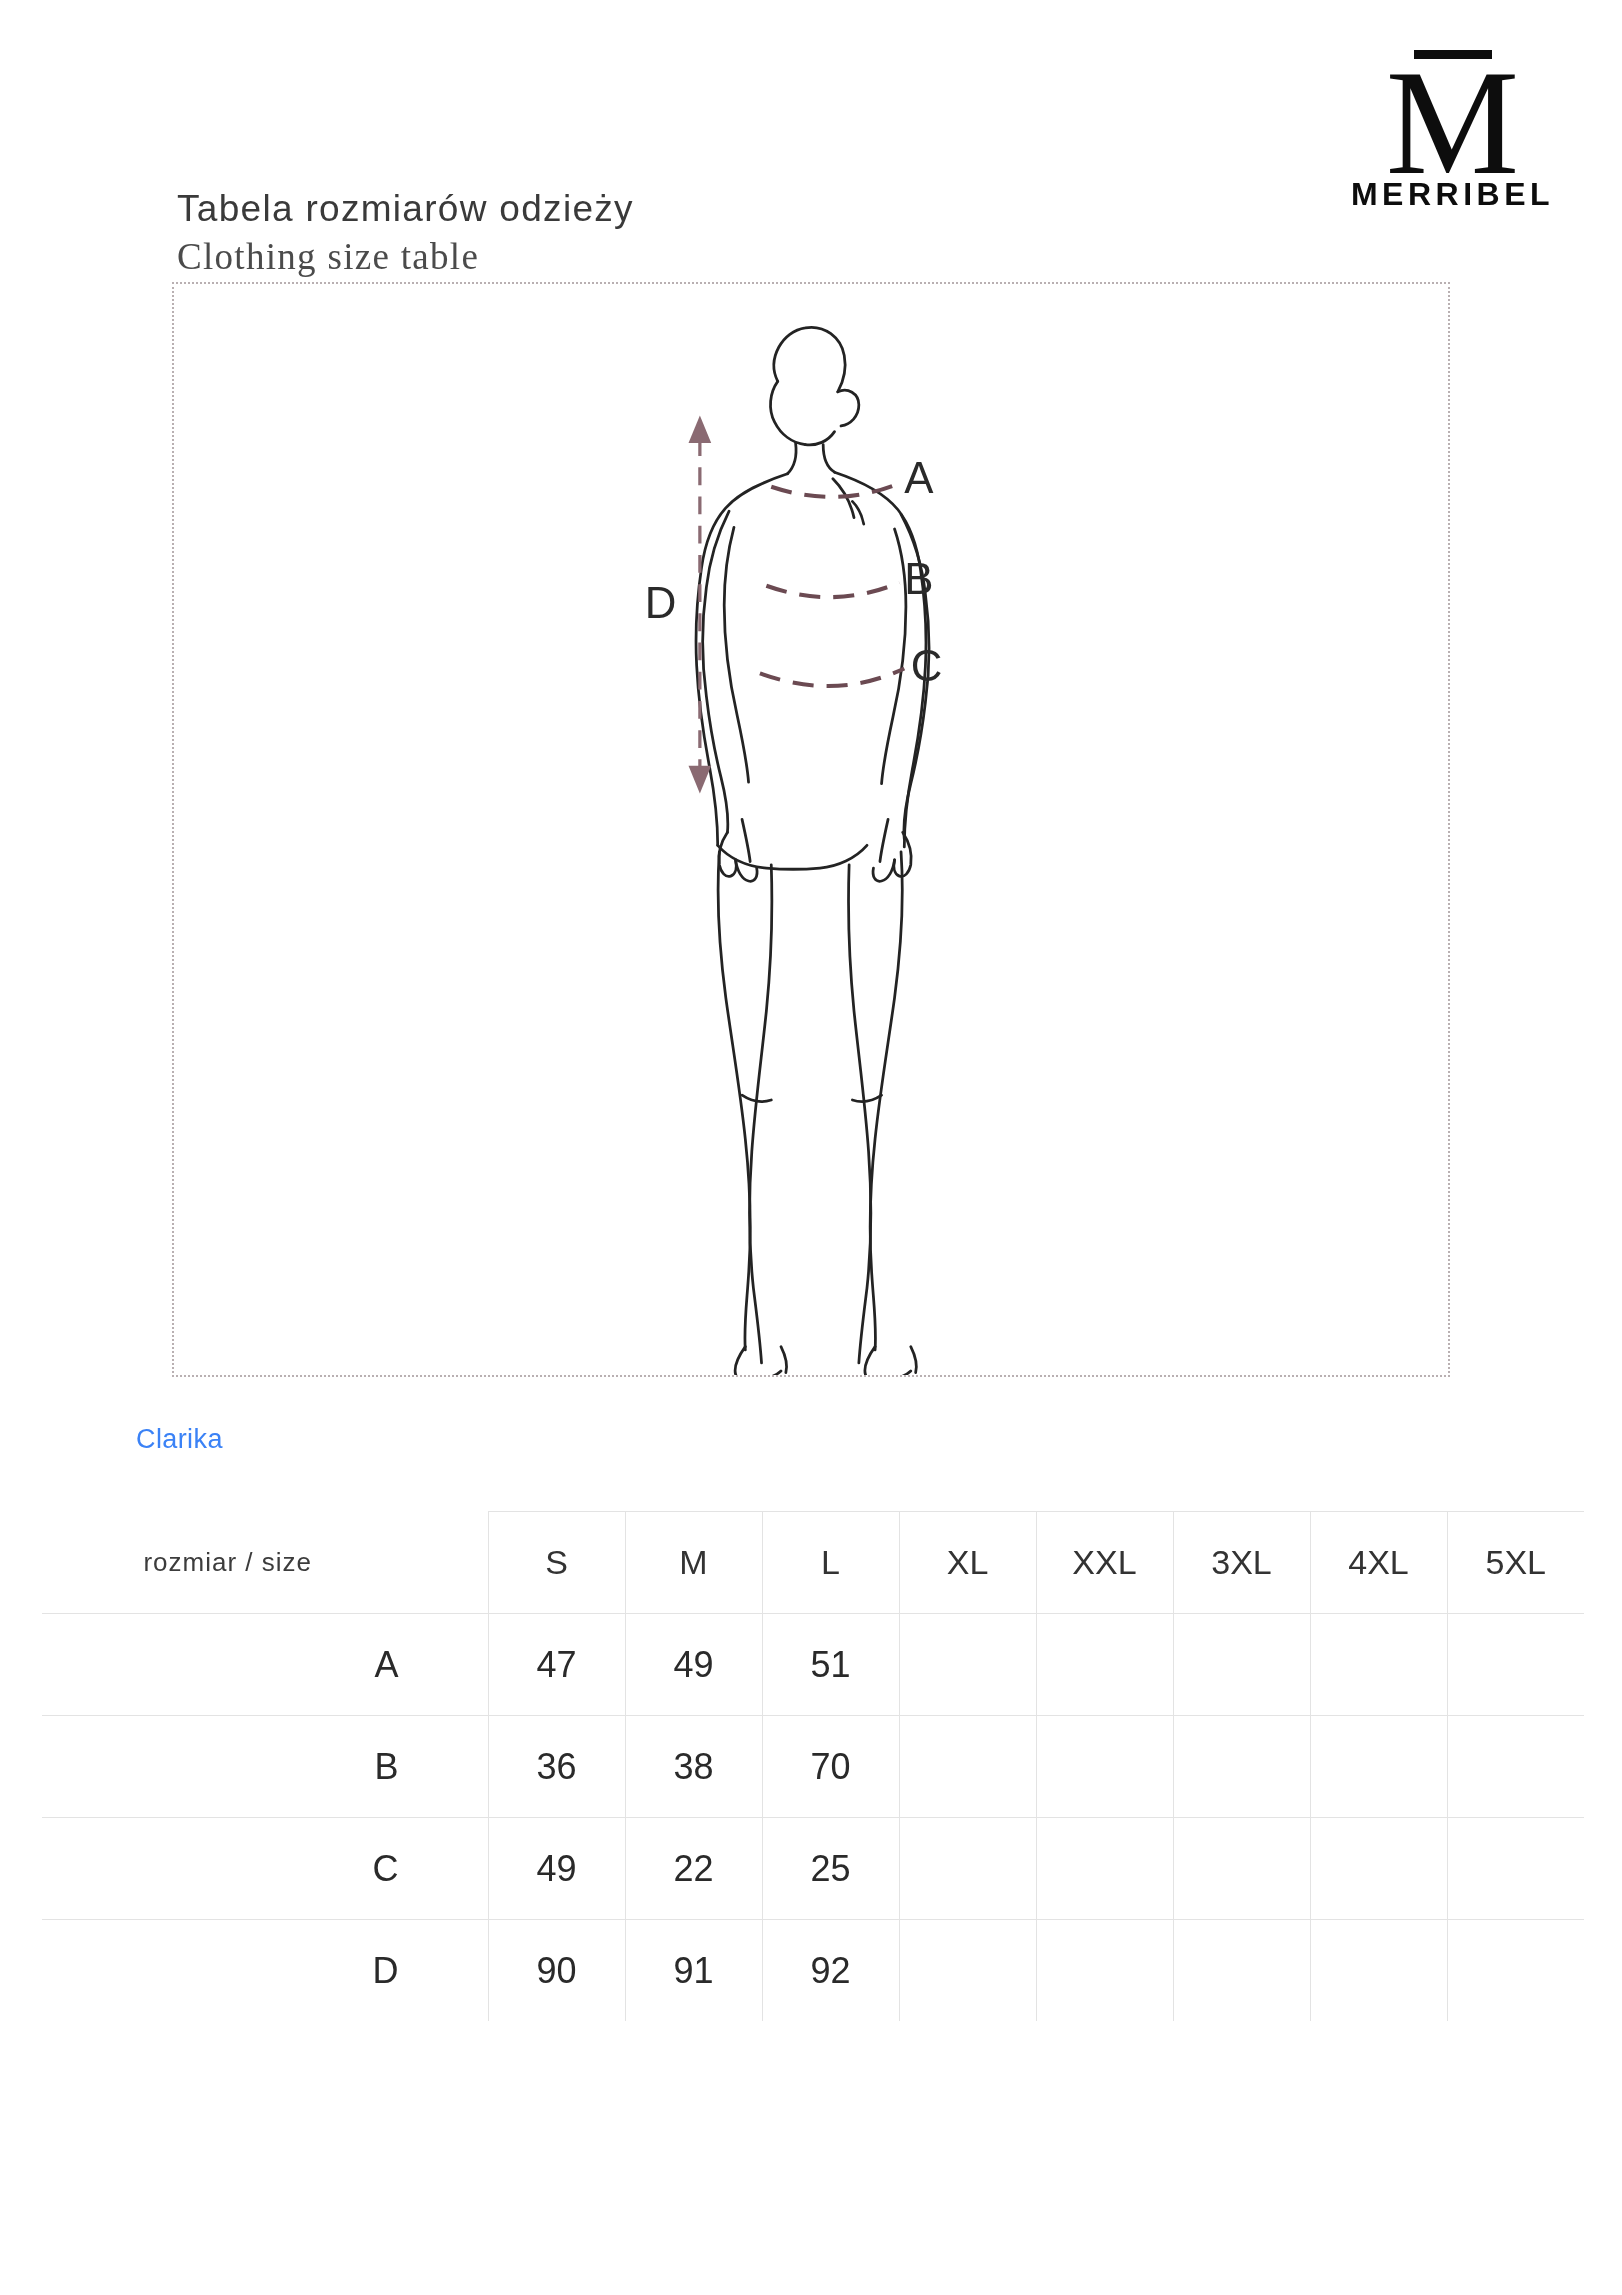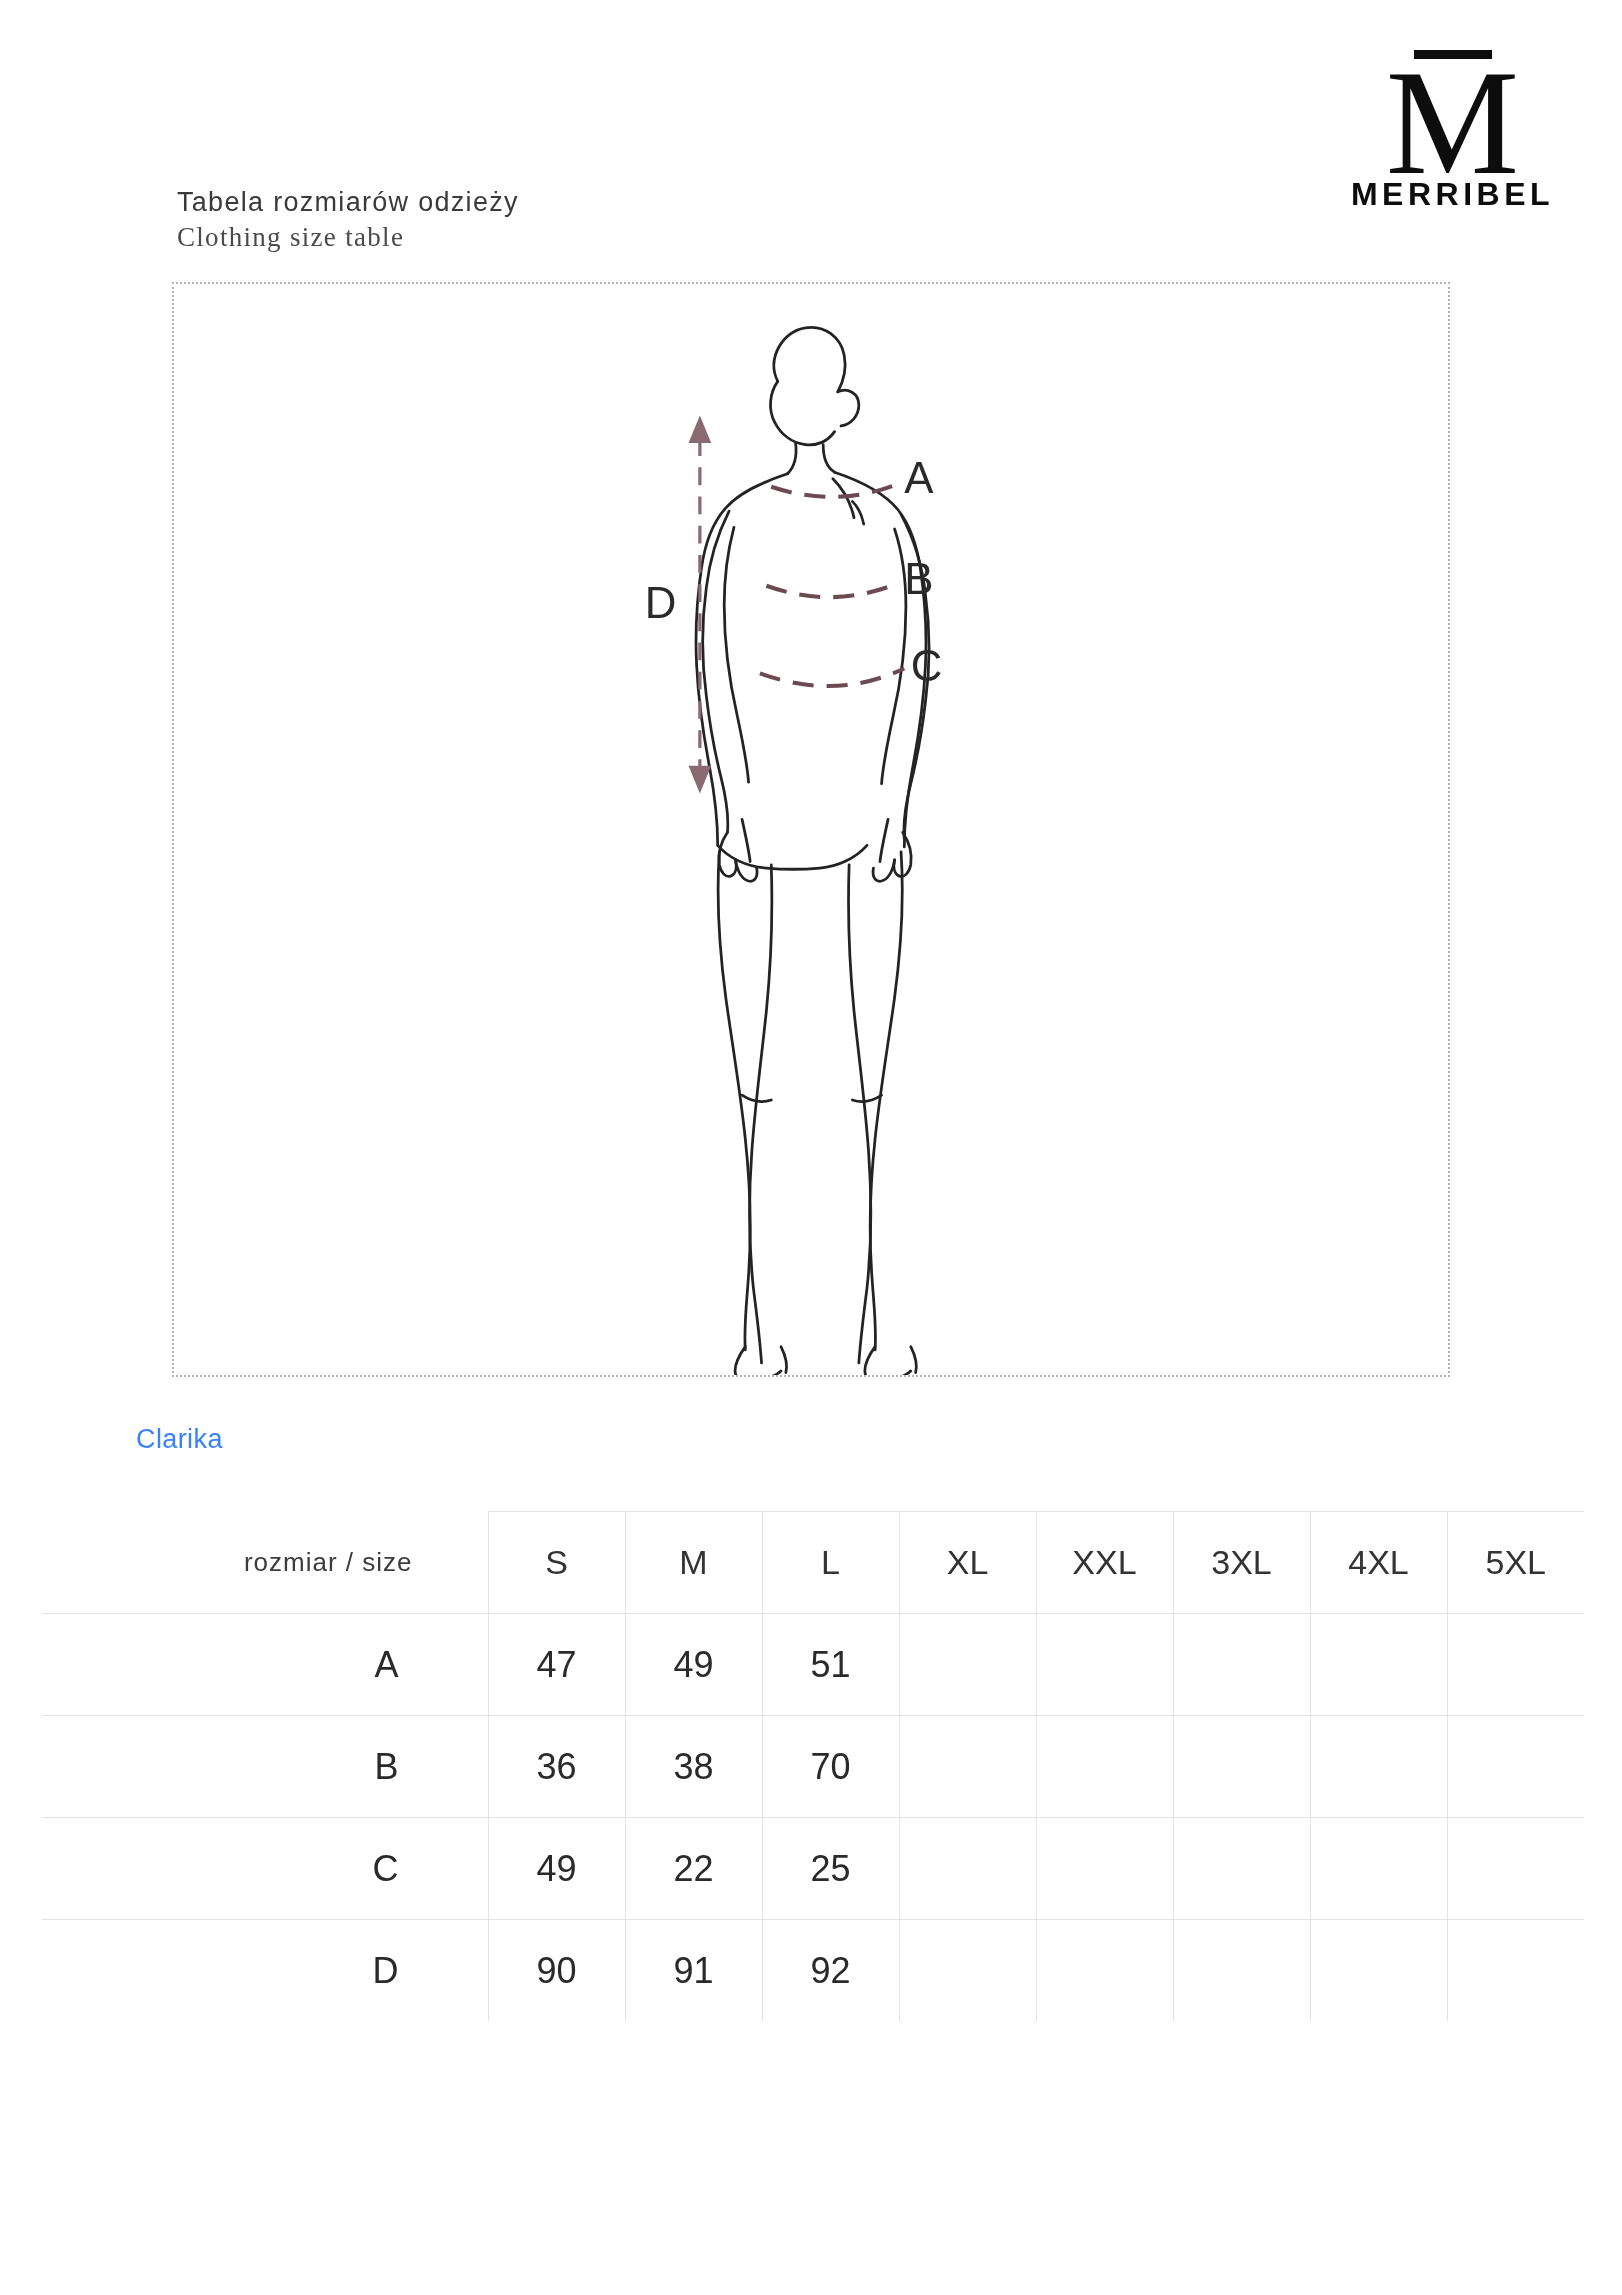--- a/index.html
+++ b/index.html
@@ -60,21 +60,21 @@
   }
 
   
   .title-block {
     position: absolute;
     left: 177px;
     top: 185px;
     line-height: 1.30;
   }
   .title-pl, .title-en {
-    font-size: 27px;
+    font-size: 37px;
     letter-spacing: 1.3px;
     color: #3a3a3a;
     font-weight: 400;
     white-space: nowrap;
   }
   .title-en { color: #4b4b4b; font-family: Liberation Serif, serif; }
 
   
   .figure-frame {
     position: absolute;
@@ -120,21 +120,21 @@
     height: 99px;
     text-align: center;
     vertical-align: middle;
     font-weight: 400;
     color: #2e2e2e;
   }
   .size-table .rowlabel-head {
     font-size: 26px;
     letter-spacing: 1px;
     color: #3c3c3c;
-    text-align: right;
+    text-align: center;
     padding-right: 75px;
     border-left: none;
     border-top: none;
   }
   .size-table .col-head {
     font-size: 34px;
     color: #333333;
   }
   .size-table .rowlabel {
     font-size: 36px;

